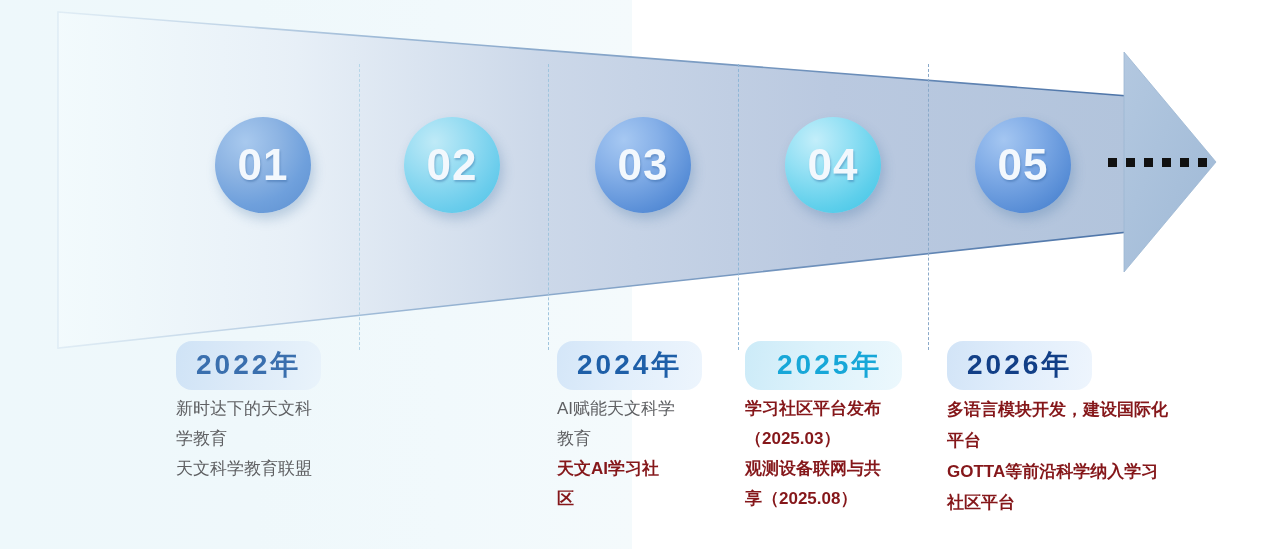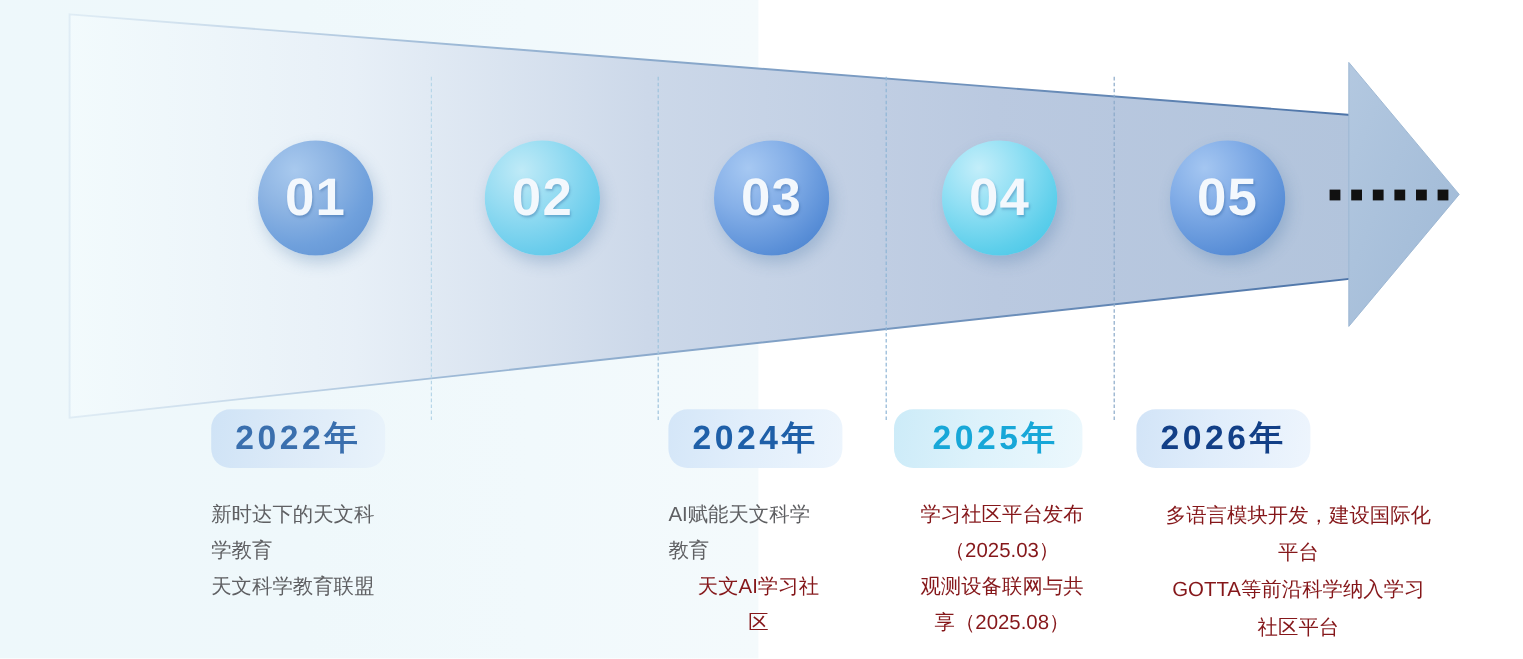--- a/index.html
+++ b/index.html
@@ -52,23 +52,23 @@
   .pill{
     display:inline-block;border-radius:16px;padding:5px 20px 6px;
     font-size:28px;font-weight:bold;letter-spacing:3px;white-space:nowrap;
   }
   .pill-2022{background:linear-gradient(100deg,#cfe3f6 0%,#dceaf8 45%,#e9f3fb 100%);color:#3a6fae;}
   .pill-2023{background:linear-gradient(100deg,#cbeaf7 0%,#ddf2fb 45%,#ebf8fd 100%);color:#35b9e2;}
   .pill-2024{background:linear-gradient(100deg,#d4e6f8 0%,#e1eefb 45%,#edf5fd 100%);color:#1e5fa8;}
   .pill-2025{background:linear-gradient(100deg,#ccebf8 0%,#ddf2fb 45%,#ecf8fd 100%);color:#17a7d8;padding-left:32px;}
   .pill-2026{background:linear-gradient(100deg,#d2e4f7 0%,#e0edfb 45%,#eef5fd 100%);color:#123f87;}
 
-  .body-text{margin-top:24px;font-size:17px;line-height:30px;}
+  .body-text{margin-top:4px;font-size:17px;line-height:30px;}
   .t-gray{color:#5f6063;}
-  .t-red{color:#85171a;font-weight:normal;text-align:center;}
+  .t-red{color:#85171a;font-weight:bold;}
 
   .col1{left:176px;width:170px;}
   .col2{left:366px;width:170px;}
   .col3{left:557px;width:150px;}
   .col4{left:745px;width:180px;}
   .col5{left:947px;width:270px;}
   .col5 .body-text{line-height:31px;}
 </style>
 </head>
 <body>

